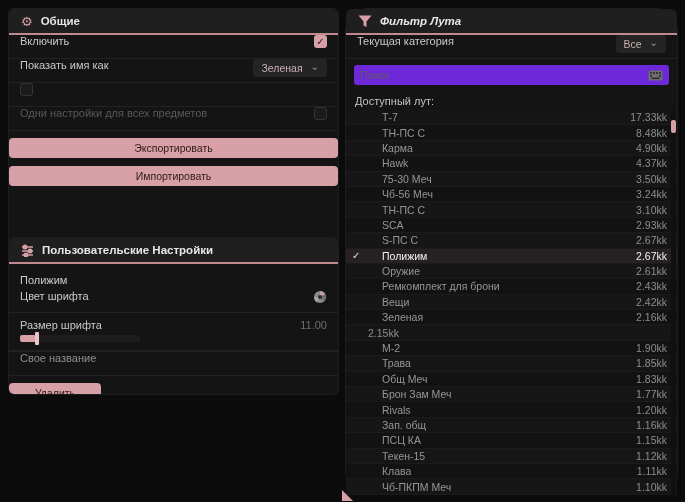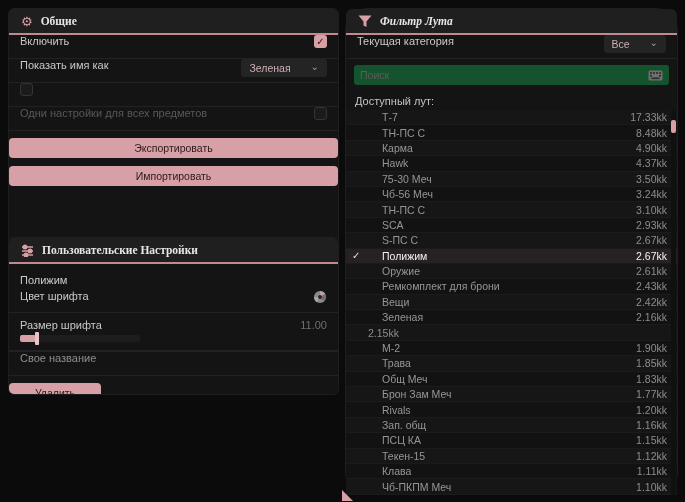--- a/index.html
+++ b/index.html
@@ -10,37 +10,37 @@
     background:#0b0b0b; overflow:hidden; color:#c7c7c7; font-size:11px;
   }
   .panel {
     position:absolute; background:#141414; border:1px solid #1e1e1e;
     border-radius:6px; overflow:hidden;
   }
   .panel-header {
     height:26px; background:#1f1f1f; display:flex; align-items:center;
     gap:8px; padding:0 12px; border-bottom:2px solid #c08a90;
   }
-  .panel-title { color:#e6e6e6; font-weight:bold; font-size:11.5px;font-family:Liberation Serif, serif; }
+  .panel-title { color:#e6e6e6; font-weight:bold; font-size:11.5px; }
   .hicon { color:#d7a0a6; font-size:13px; line-height:1; display:flex; align-items:center; }
   .row {
     display:flex; align-items:flex-start; justify-content:space-between;
     padding:0 11px; border-bottom:1px solid #222222; min-height:24px;
   }
   .label { color:#c9c9c9; }
   .label.disabled { color:#585858; }
   .checkbox {
     width:13px; height:13px; border-radius:3px; background:#d7a0a6;
     color:#231416; font-size:10px; font-weight:bold; display:flex;
     align-items:center; justify-content:center; cursor:pointer;
   }
   .checkbox.empty { background:#1b1b1b; border:1px solid #343434; color:transparent; }
   .dropdown {
     background:#242424; border-radius:3px; height:18px; display:flex;
-    align-items:center; gap:20px; padding:0 8px; cursor:pointer;
+    align-items:center; gap:8px; padding:0 8px; cursor:pointer;
   }
   .dropdown .dval { color:#cbb0b3; font-size:10.5px; }
   .chev { color:#9a9a9a; font-size:10px; line-height:1; transform:translateY(-1px); }
   .btn {
     background:#d7a0a6; color:#2b1a1c; border:none; border-radius:4px;
     font-family:inherit; font-size:10.5px; padding:4px 14px; cursor:pointer;
   }
   .btn-row { display:flex; justify-content:center; gap:8px; padding:7px 0 8px 0;flex-direction:column; }
   
   .item-name { padding:10px 11px 4px 11px; color:#cccccc; }
@@ -54,21 +54,21 @@
   .slider-fill { position:absolute; left:0; top:0; height:7px; width:16px; background:#d7a0a6; border-radius:2px; }
   .slider-thumb { position:absolute; left:15px; top:-3px; width:4px; height:13px; background:#ecc3c7; border-radius:1px; }
   .text-input {
     width:100%; background:transparent; border:none; outline:none;
     color:#bdbdbd; font-family:inherit; font-size:11px;
   }
   .text-input::placeholder { color:#8f8f8f; }
   .input-row { border-top:1px solid #222; }
   
   .search-row {
-    margin:6px 8px; background:#14532d; border-radius:3px; height:20px;
+    margin:6px 8px; background:#6d28d9; border-radius:3px; height:20px;
     display:flex; align-items:center; padding:0 6px; gap:5px;
   }
   .search-input {
     flex:1; background:transparent; border:none; outline:none;
     color:#bdbdbd; font-size:10.5px; font-family:inherit;
   }
   .search-input::placeholder { color:#5c5c5c; }
   .list-label { padding:4px 9px 3px 9px; color:#c4c4c4; }
   .loot-list { position:relative; }
   .loot-row {

